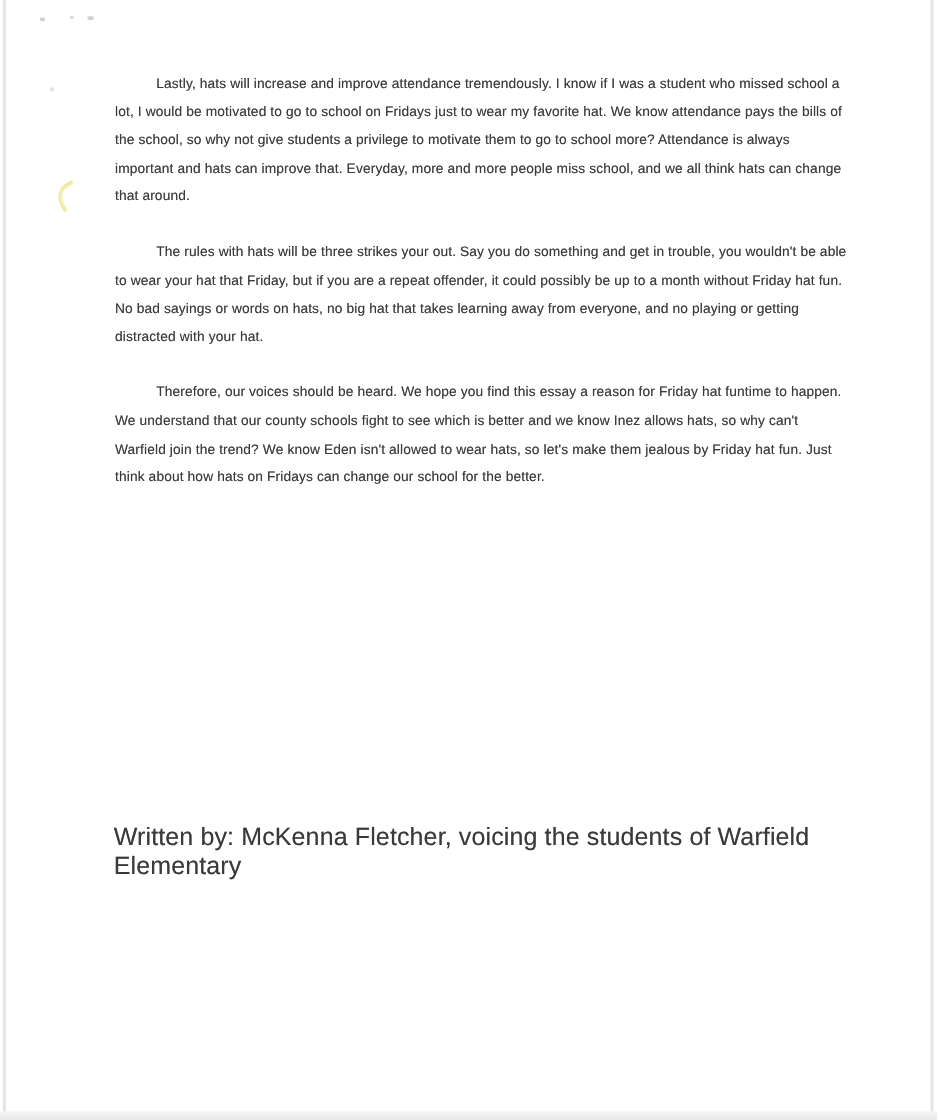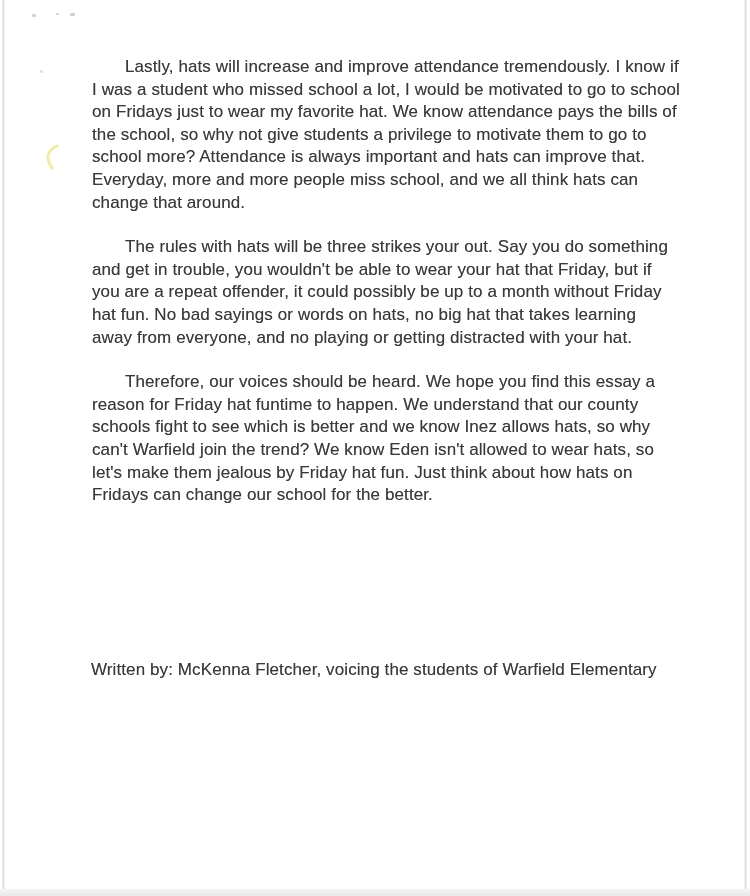--- a/index.html
+++ b/index.html
@@ -34,36 +34,36 @@
     width: 750px; height: 7px;
     background: linear-gradient(to bottom, #f5f5f5, #e7e7e7);
   }
   
   .essay {
     position: absolute;
     left: 92px;
     top: 56px;
     width: 588px;
     color: #3a3a3a;
-    font-size: 17px;
+    font-size: 11px;
     line-height: 22.6px;
     letter-spacing: 0.1px;
     text-shadow: 0 0 0.5px rgba(58,58,58,0.55);
   }
   .essay p {
     margin: 0 0 22px 0;
     text-indent: 33px;
   }
   .byline {
     position: absolute;
     left: 91px;
     top: 659px;
     width: 640px;
     color: #3a3a3a;
-    font-size: 17px;
+    font-size: 20px;
     line-height: 22.6px;
     letter-spacing: 0.1px;
     text-shadow: 0 0 0.5px rgba(58,58,58,0.55);
   }
   
   .speck {
     position: absolute;
     background: #9a9a9a;
     opacity: 0.45;
     border-radius: 1px;

